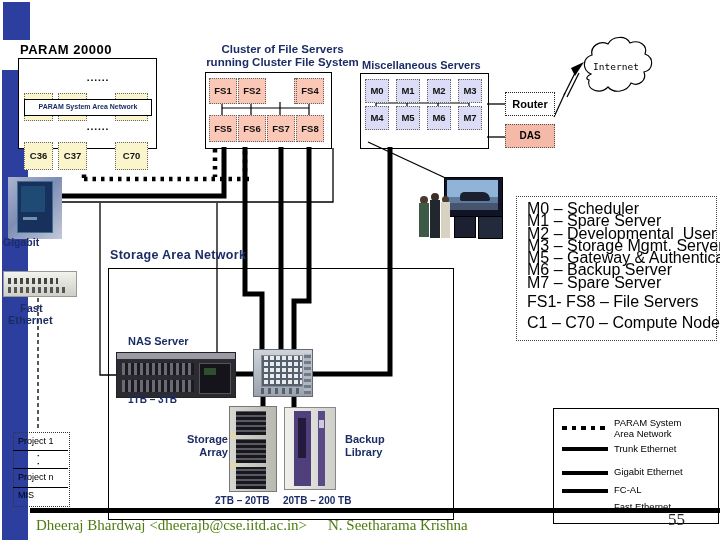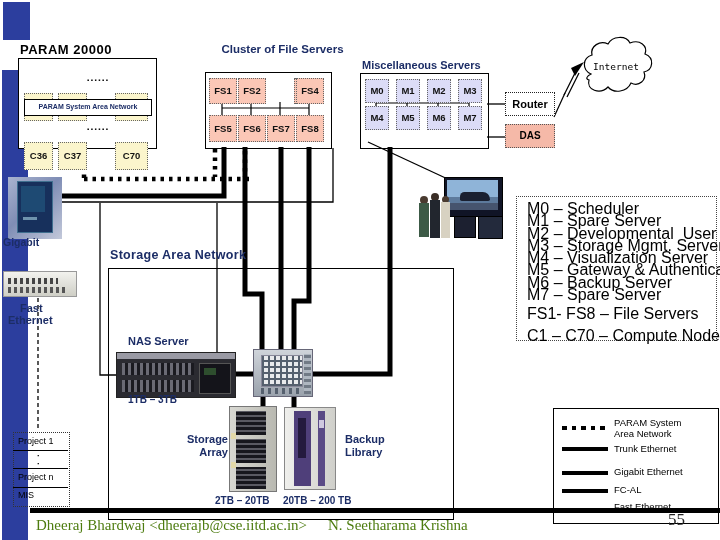--- a/index.html
+++ b/index.html
@@ -99,20 +99,21 @@
   <div class="abs z3 dots6" style="left:87px;top:77px;">▪▪▪▪▪▪</div>
   <div class="abs z3 node c" style="left:115px;top:68px;width:31px;height:26px;line-height:26px;">C35</div>
   <div class="abs z3 busbar" style="left:24px;top:99px;width:126px;height:15px;">PARAM System Area Network</div>
   <div class="abs z3 node c" style="left:24px;top:117px;width:27px;height:26px;line-height:26px;">C36</div>
   <div class="abs z3 node c" style="left:58px;top:117px;width:27px;height:26px;line-height:26px;">C37</div>
   <div class="abs z3 dots6" style="left:87px;top:126px;">▪▪▪▪▪▪</div>
   <div class="abs z3 node c" style="left:115px;top:117px;width:31px;height:26px;line-height:26px;">C70</div>
 
   <div class="abs z4 navy" style="left:190px;top:43px;width:185px;text-align:center;font-size:11.5px;line-height:13px;">
     <span>Cluster of File Servers</span><br>
+    <span>running Cluster File System</span>
   </div>
   <div class="abs z3 node fs" style="left:209px;top:78px;width:26px;height:24px;line-height:24px;">FS1</div>
   <div class="abs z3 node fs" style="left:238px;top:78px;width:26px;height:24px;line-height:24px;">FS2</div>
   <div class="abs z3 node fs" style="left:258px;top:78px;width:26px;height:24px;line-height:24px;margin-left:36px;">FS3</div>
   <div class="abs z3 node fs" style="left:296px;top:78px;width:26px;height:24px;line-height:24px;">FS4</div>
   <div class="abs z3 node fs" style="left:209px;top:115px;width:26px;height:25px;line-height:25px;">FS5</div>
   <div class="abs z3 node fs" style="left:238px;top:115px;width:26px;height:25px;line-height:25px;">FS6</div>
   <div class="abs z3 node fs" style="left:267px;top:115px;width:26px;height:25px;line-height:25px;">FS7</div>
   <div class="abs z3 node fs" style="left:296px;top:115px;width:26px;height:25px;line-height:25px;">FS8</div>
 
@@ -128,21 +129,20 @@
 
   <div class="abs z3 routerbox" style="left:505px;top:92px;width:48px;height:22px;line-height:22px;">Router</div>
   <div class="abs z3 dasbox" style="left:505px;top:124px;width:48px;height:22px;line-height:22px;">DAS</div>
   <div class="abs z4" style="left:586px;top:61px;width:60px;text-align:center;font-family:'DejaVu Sans Mono',monospace;font-size:9.5px;">Internet</div>
 
   <div class="abs z4" style="left:527px;top:203px;width:186px;">
     <div class="legline">M0 – Scheduler</div>
     <div class="legline">M1 – Spare Server</div>
     <div class="legline">M2 – Developmental  User Nodes</div>
     <div class="legline">M3 – Storage Mgmt. Server</div>
-    <div class="legline">M4 – Visualization Server</div>
     <div class="legline">M5 – Gateway &amp; Authentication Server</div>
     <div class="legline">M6 – Backup Server</div>
     <div class="legline">M7 – Spare Server</div>
     <div class="legline" style="margin-top:7px;">FS1- FS8 – File Servers</div>
     <div class="legline" style="margin-top:9px;">C1 – C70 – Compute Nodes</div>
   </div>
 
   <div class="abs z3 imgbox" style="left:8px;top:177px;width:54px;height:62px;background:linear-gradient(135deg,#aab4cf,#7f8db5 45%,#c3c9da);">
     <div class="abs" style="left:9px;top:4px;width:34px;height:50px;background:#17305c;border:1px solid #3f6f8f;"></div>
     <div class="abs" style="left:13px;top:9px;width:24px;height:26px;background:#1e4a73;"></div>

